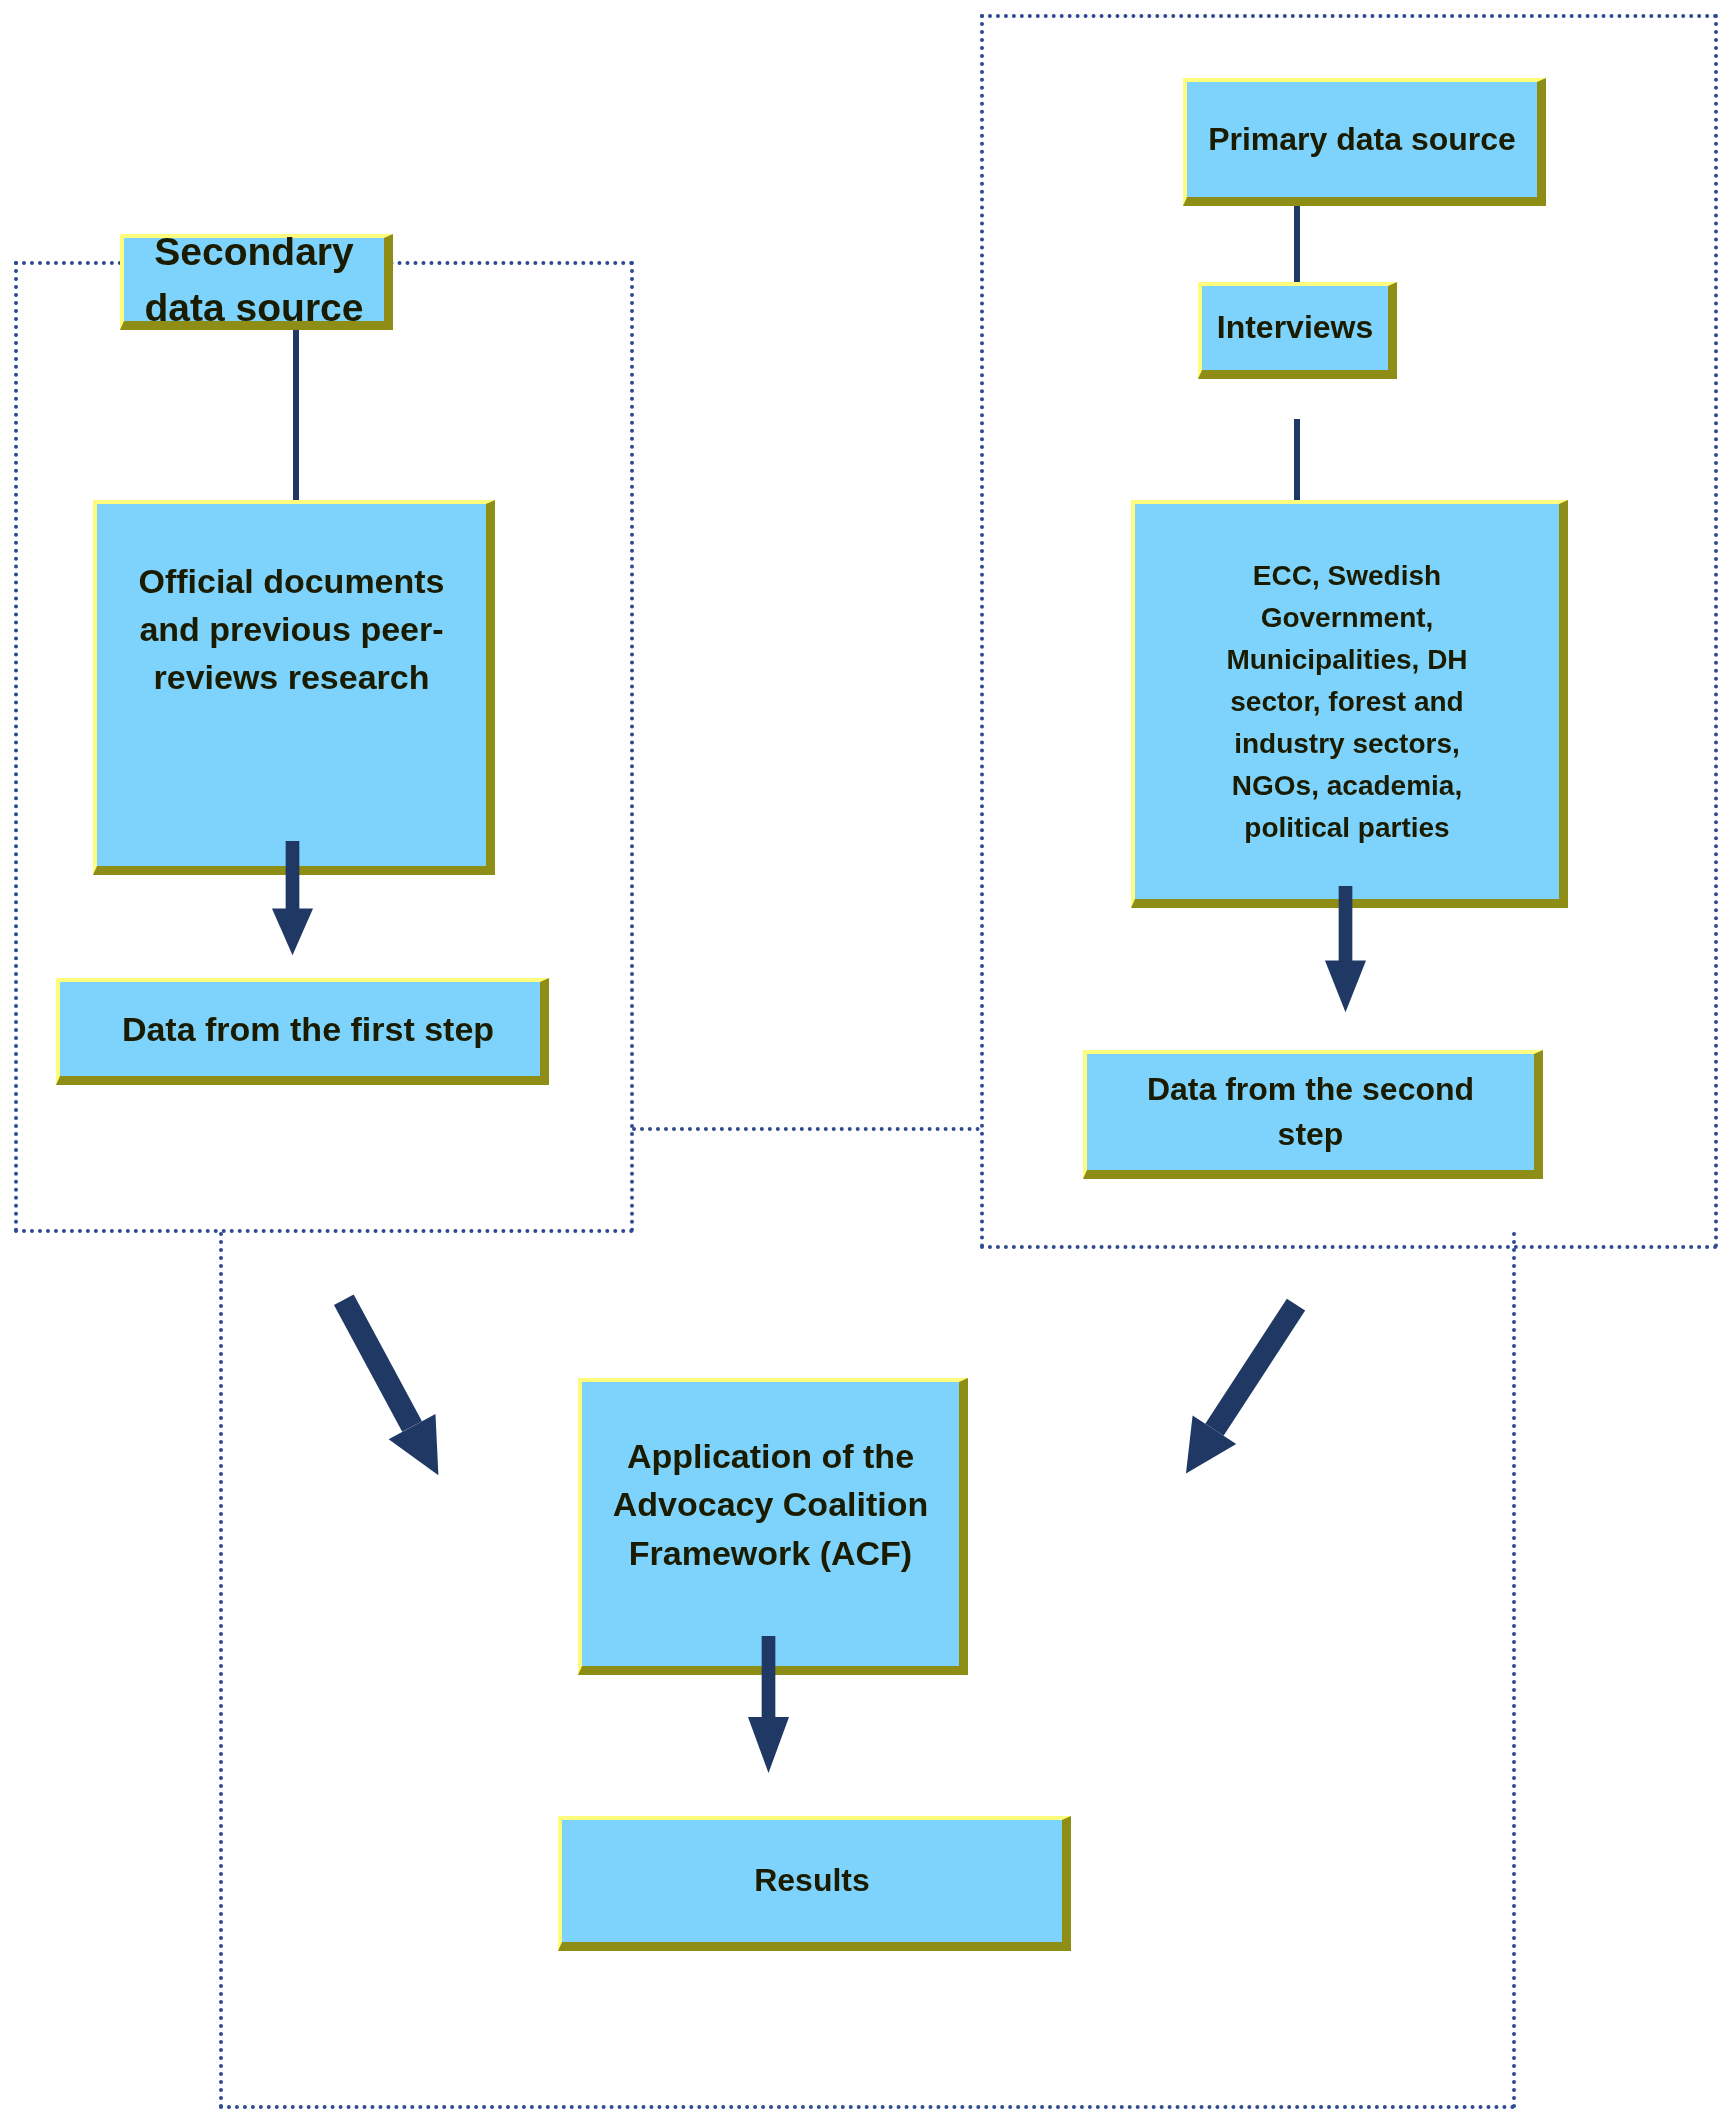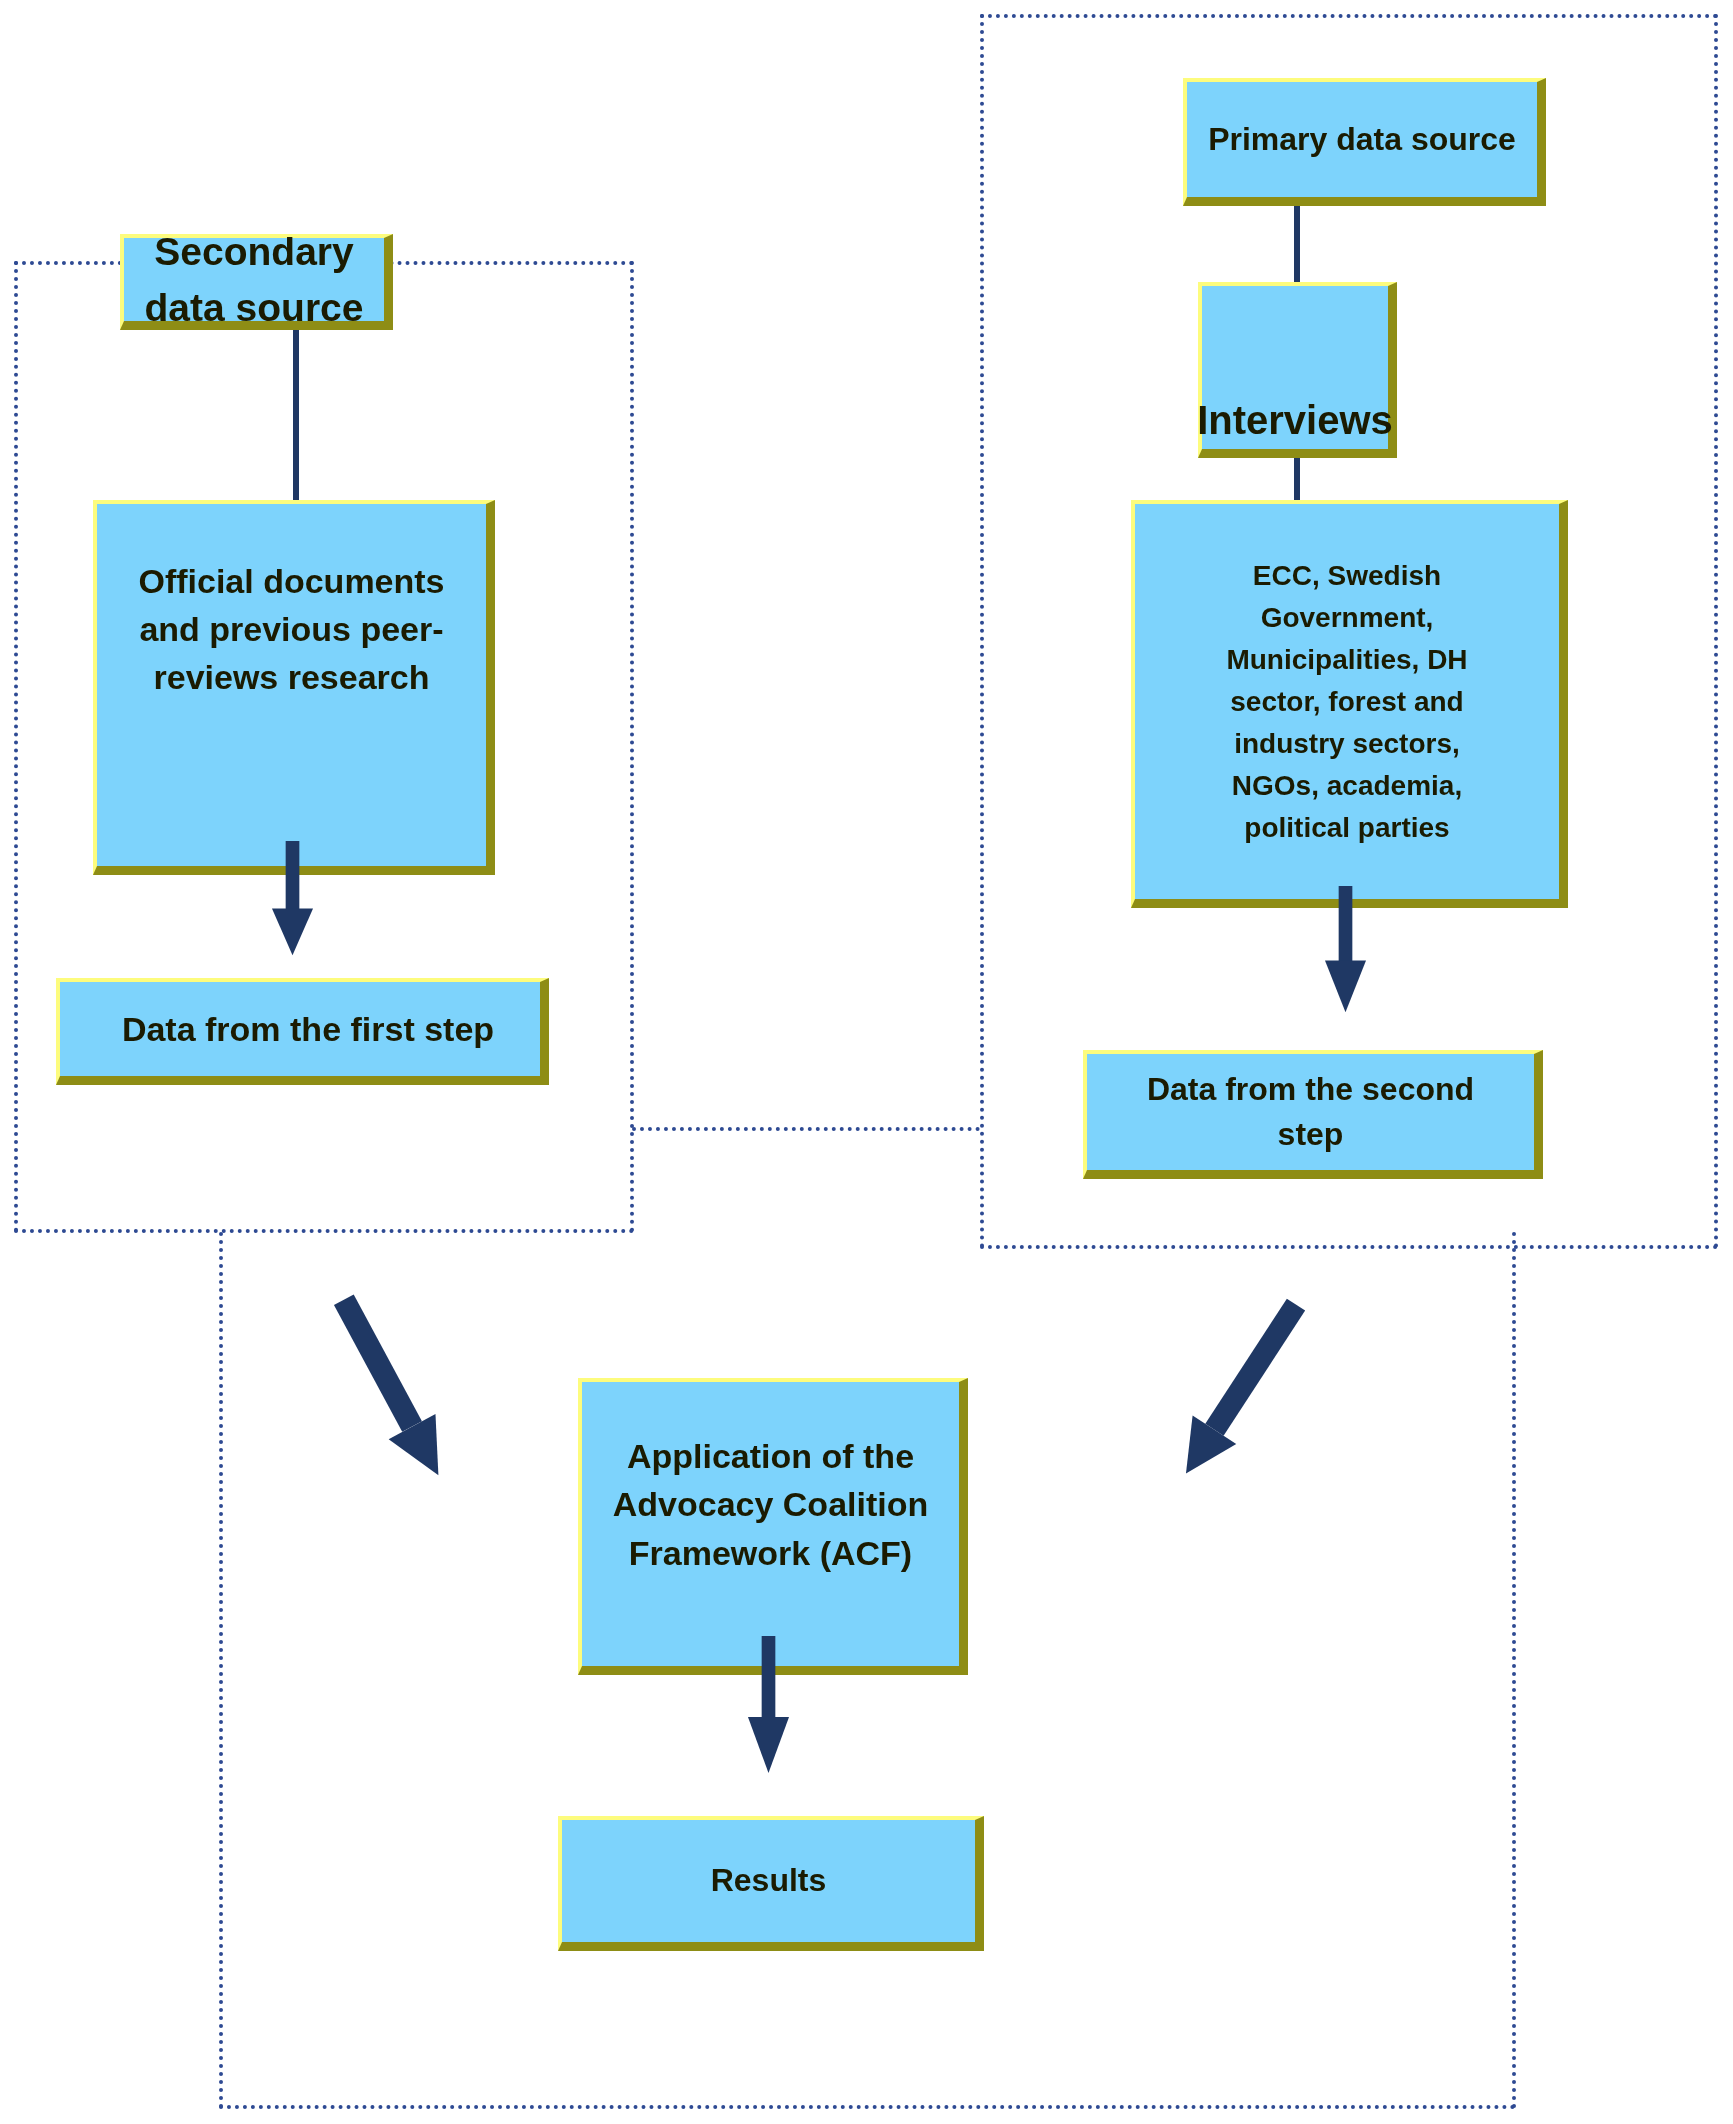--- a/index.html
+++ b/index.html
@@ -85,21 +85,21 @@
   <div class="ybox" style="left:56px; top:978px; width:493px; height:107px; font-size:34px;padding-left:16px;">
     <span>Data from the first step</span>
   </div>
 
   <div class="ybox" style="left:1183px; top:78px; width:363px; height:128px; font-size:32px;">
     <span>Primary data source</span>
   </div>
 
   <div class="vline" style="left:1294px; top:205px; height:78px;"></div>
 
-  <div class="ybox" style="left:1198px; top:282px; width:199px; height:176px; font-size:40px;align-items:flex-end;">
+  <div class="ybox" style="left:1198px; top:282px; width:199px; height:97px; font-size:32px;">
     <span>Interviews</span>
   </div>
 
   <div class="vline" style="left:1294px; top:419px; height:83px;"></div>
 
   <div class="ybox" style="left:1131px; top:500px; width:437px; height:408px; font-size:28px; line-height:1.5; padding:11px 54px;">
     <span>ECC, Swedish Government, Municipalities, DH sector, forest and industry sectors, NGOs, academia, political parties</span>
   </div>
 
   <svg class="arrow-svg" style="left:1324px; top:886px;" width="43" height="127" viewBox="0 0 44 150" preserveAspectRatio="none">
@@ -123,18 +123,18 @@
 
   <div class="ybox" style="left:578px; top:1378px; width:390px; height:297px; font-size:34px; padding:0 19.5px 39px 19.5px;">
     <span>Application of the Advocacy Coalition Framework (ACF)</span>
   </div>
 
   <svg class="arrow-svg" style="left:747px; top:1636px;" width="43" height="138" viewBox="0 0 44 150" preserveAspectRatio="none">
     <rect class="ink" x="15" y="0" width="14" height="93"></rect>
     <polygon class="ink" points="1,88 43,88 22,149"></polygon>
   </svg>
 
-  <div class="ybox" style="left:558px; top:1816px; width:426px; height:135px; font-size:32px;">
+  <div class="ybox" style="left:558px; top:1816px; width:513px; height:135px; font-size:32px;">
     <span>Results</span>
   </div>
 
 </div>
 
 
 </body></html>

